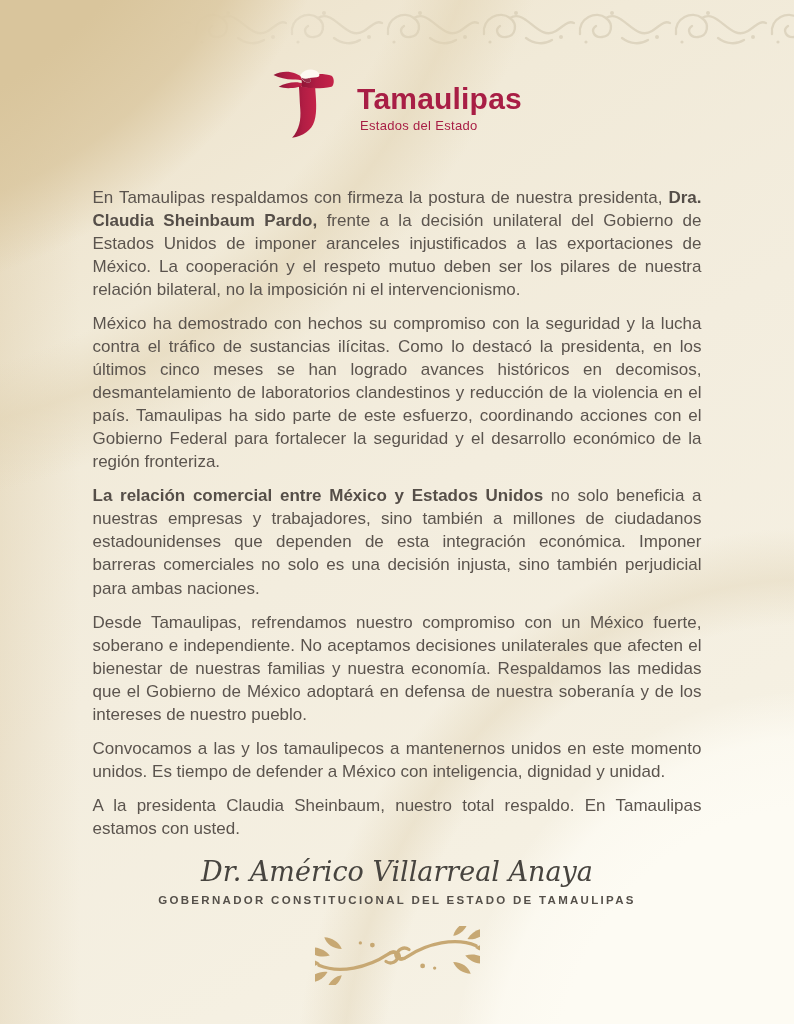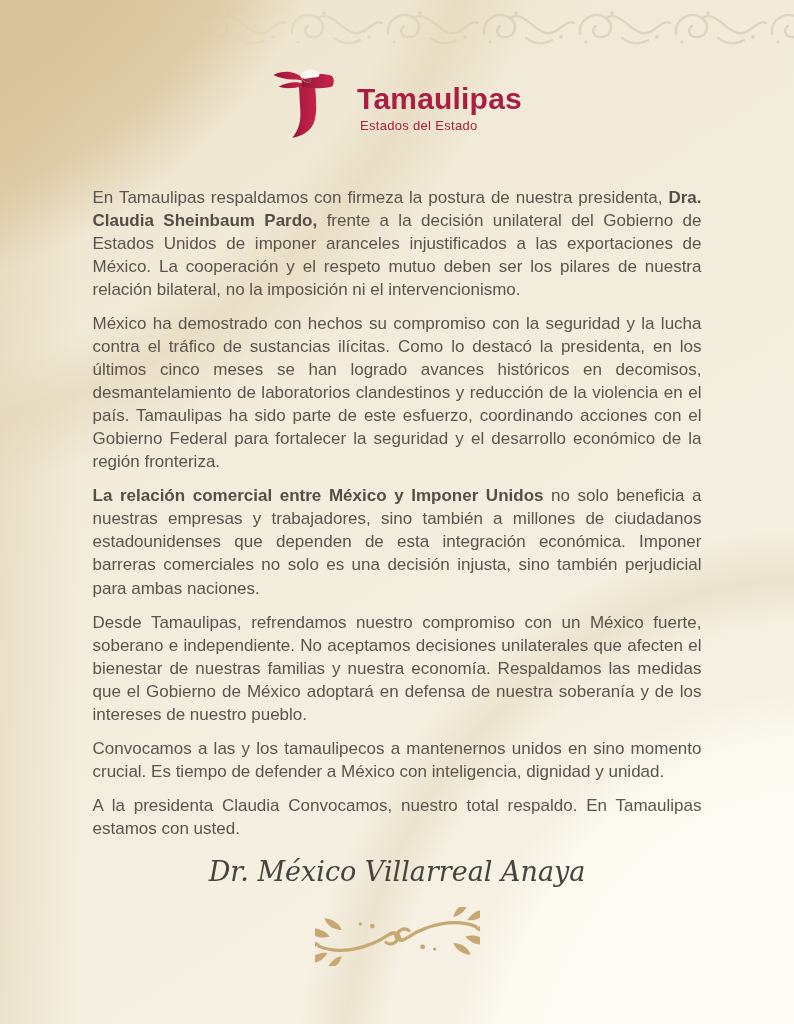--- a/index.html
+++ b/index.html
@@ -148,28 +148,29 @@
       </svg>
       <div class="logo-text">
         <span class="logo-brand">Tamaulipas</span>
         <span class="logo-tagline">Estados del Estado</span>
       </div>
     </div>
 
     <div class="letter">
         <p><span>En Tamaulipas respaldamos con firmeza la postura de nuestra presidenta, </span><b>Dra. Claudia Sheinbaum Pardo,</b><span> frente a la decisión unilateral del Gobierno de Estados Unidos de imponer aranceles injustificados a las exportaciones de México. La cooperación y el respeto mutuo deben ser los pilares de nuestra relación bilateral, no la imposición ni el intervencionismo.</span></p>
         <p><span>México ha demostrado con hechos su compromiso con la seguridad y la lucha contra el tráfico de sustancias ilícitas. Como lo destacó la presidenta, en los últimos cinco meses se han logrado avances históricos en decomisos, desmantelamiento de laboratorios clandestinos y reducción de la violencia en el país. Tamaulipas ha sido parte de este esfuerzo, coordinando acciones con el Gobierno Federal para fortalecer la seguridad y el desarrollo económico de la región fronteriza.</span></p>
-        <p><b>La relación comercial entre México y Imponer Unidos</b><span> no solo beneficia a nuestras empresas y trabajadores, sino también a millones de ciudadanos estadounidenses que dependen de esta integración económica. Imponer barreras comerciales no solo es una decisión injusta, sino también perjudicial para ambas naciones.</span></p>
+        <p><b>La relación comercial entre México y Estados Unidos</b><span> no solo beneficia a nuestras empresas y trabajadores, sino también a millones de ciudadanos estadounidenses que dependen de esta integración económica. Imponer barreras comerciales no solo es una decisión injusta, sino también perjudicial para ambas naciones.</span></p>
         <p><span>Desde Tamaulipas, refrendamos nuestro compromiso con un México fuerte, soberano e independiente. No aceptamos decisiones unilaterales que afecten el bienestar de nuestras familias y nuestra economía. Respaldamos las medidas que el Gobierno de México adoptará en defensa de nuestra soberanía y de los intereses de nuestro pueblo.</span></p>
-        <p><span>Convocamos a las y los tamaulipecos a mantenernos unidos en sino momento crucial. Es tiempo de defender a México con inteligencia, dignidad y unidad.</span></p>
-        <p><span>A la presidenta Claudia Convocamos, nuestro total respaldo. En Tamaulipas estamos con usted.</span></p>
+        <p><span>Convocamos a las y los tamaulipecos a mantenernos unidos en este momento unidos. Es tiempo de defender a México con inteligencia, dignidad y unidad.</span></p>
+        <p><span>A la presidenta Claudia Sheinbaum, nuestro total respaldo. En Tamaulipas estamos con usted.</span></p>
       </div>
 
     <div class="signature">
-      <div class="sig-name">Dr. México Villarreal Anaya</div>
+      <div class="sig-name">Dr. Américo Villarreal Anaya</div>
+      <div class="sig-title">GOBERNADOR CONSTITUCIONAL DEL ESTADO DE TAMAULIPAS</div>
 
       <div class="ornament">
         <svg width="165" height="59" viewBox="0 0 150 54" aria-hidden="true">
           <defs>
             <path id="lf" d="M0,0 C7,-7.5 16,-9.5 24,-6 C18,0.5 8,3 0,0 Z"></path>
             <g id="halfL">
               <path d="M3,36 C22,44 48,38 66,26 C71,22.5 75,24 75,28 C75,33 69,35.5 64.5,32.5" fill="none" stroke="#c7a873" stroke-width="3" stroke-linecap="round"></path>
               <path d="M66,26 C71,20.5 78,24 77,29" fill="none" stroke="#c7a873" stroke-width="2" stroke-linecap="round"></path>
               <g fill="#c7a873">
                 <use href="#lf" transform="translate(4,34) rotate(195)"></use>

